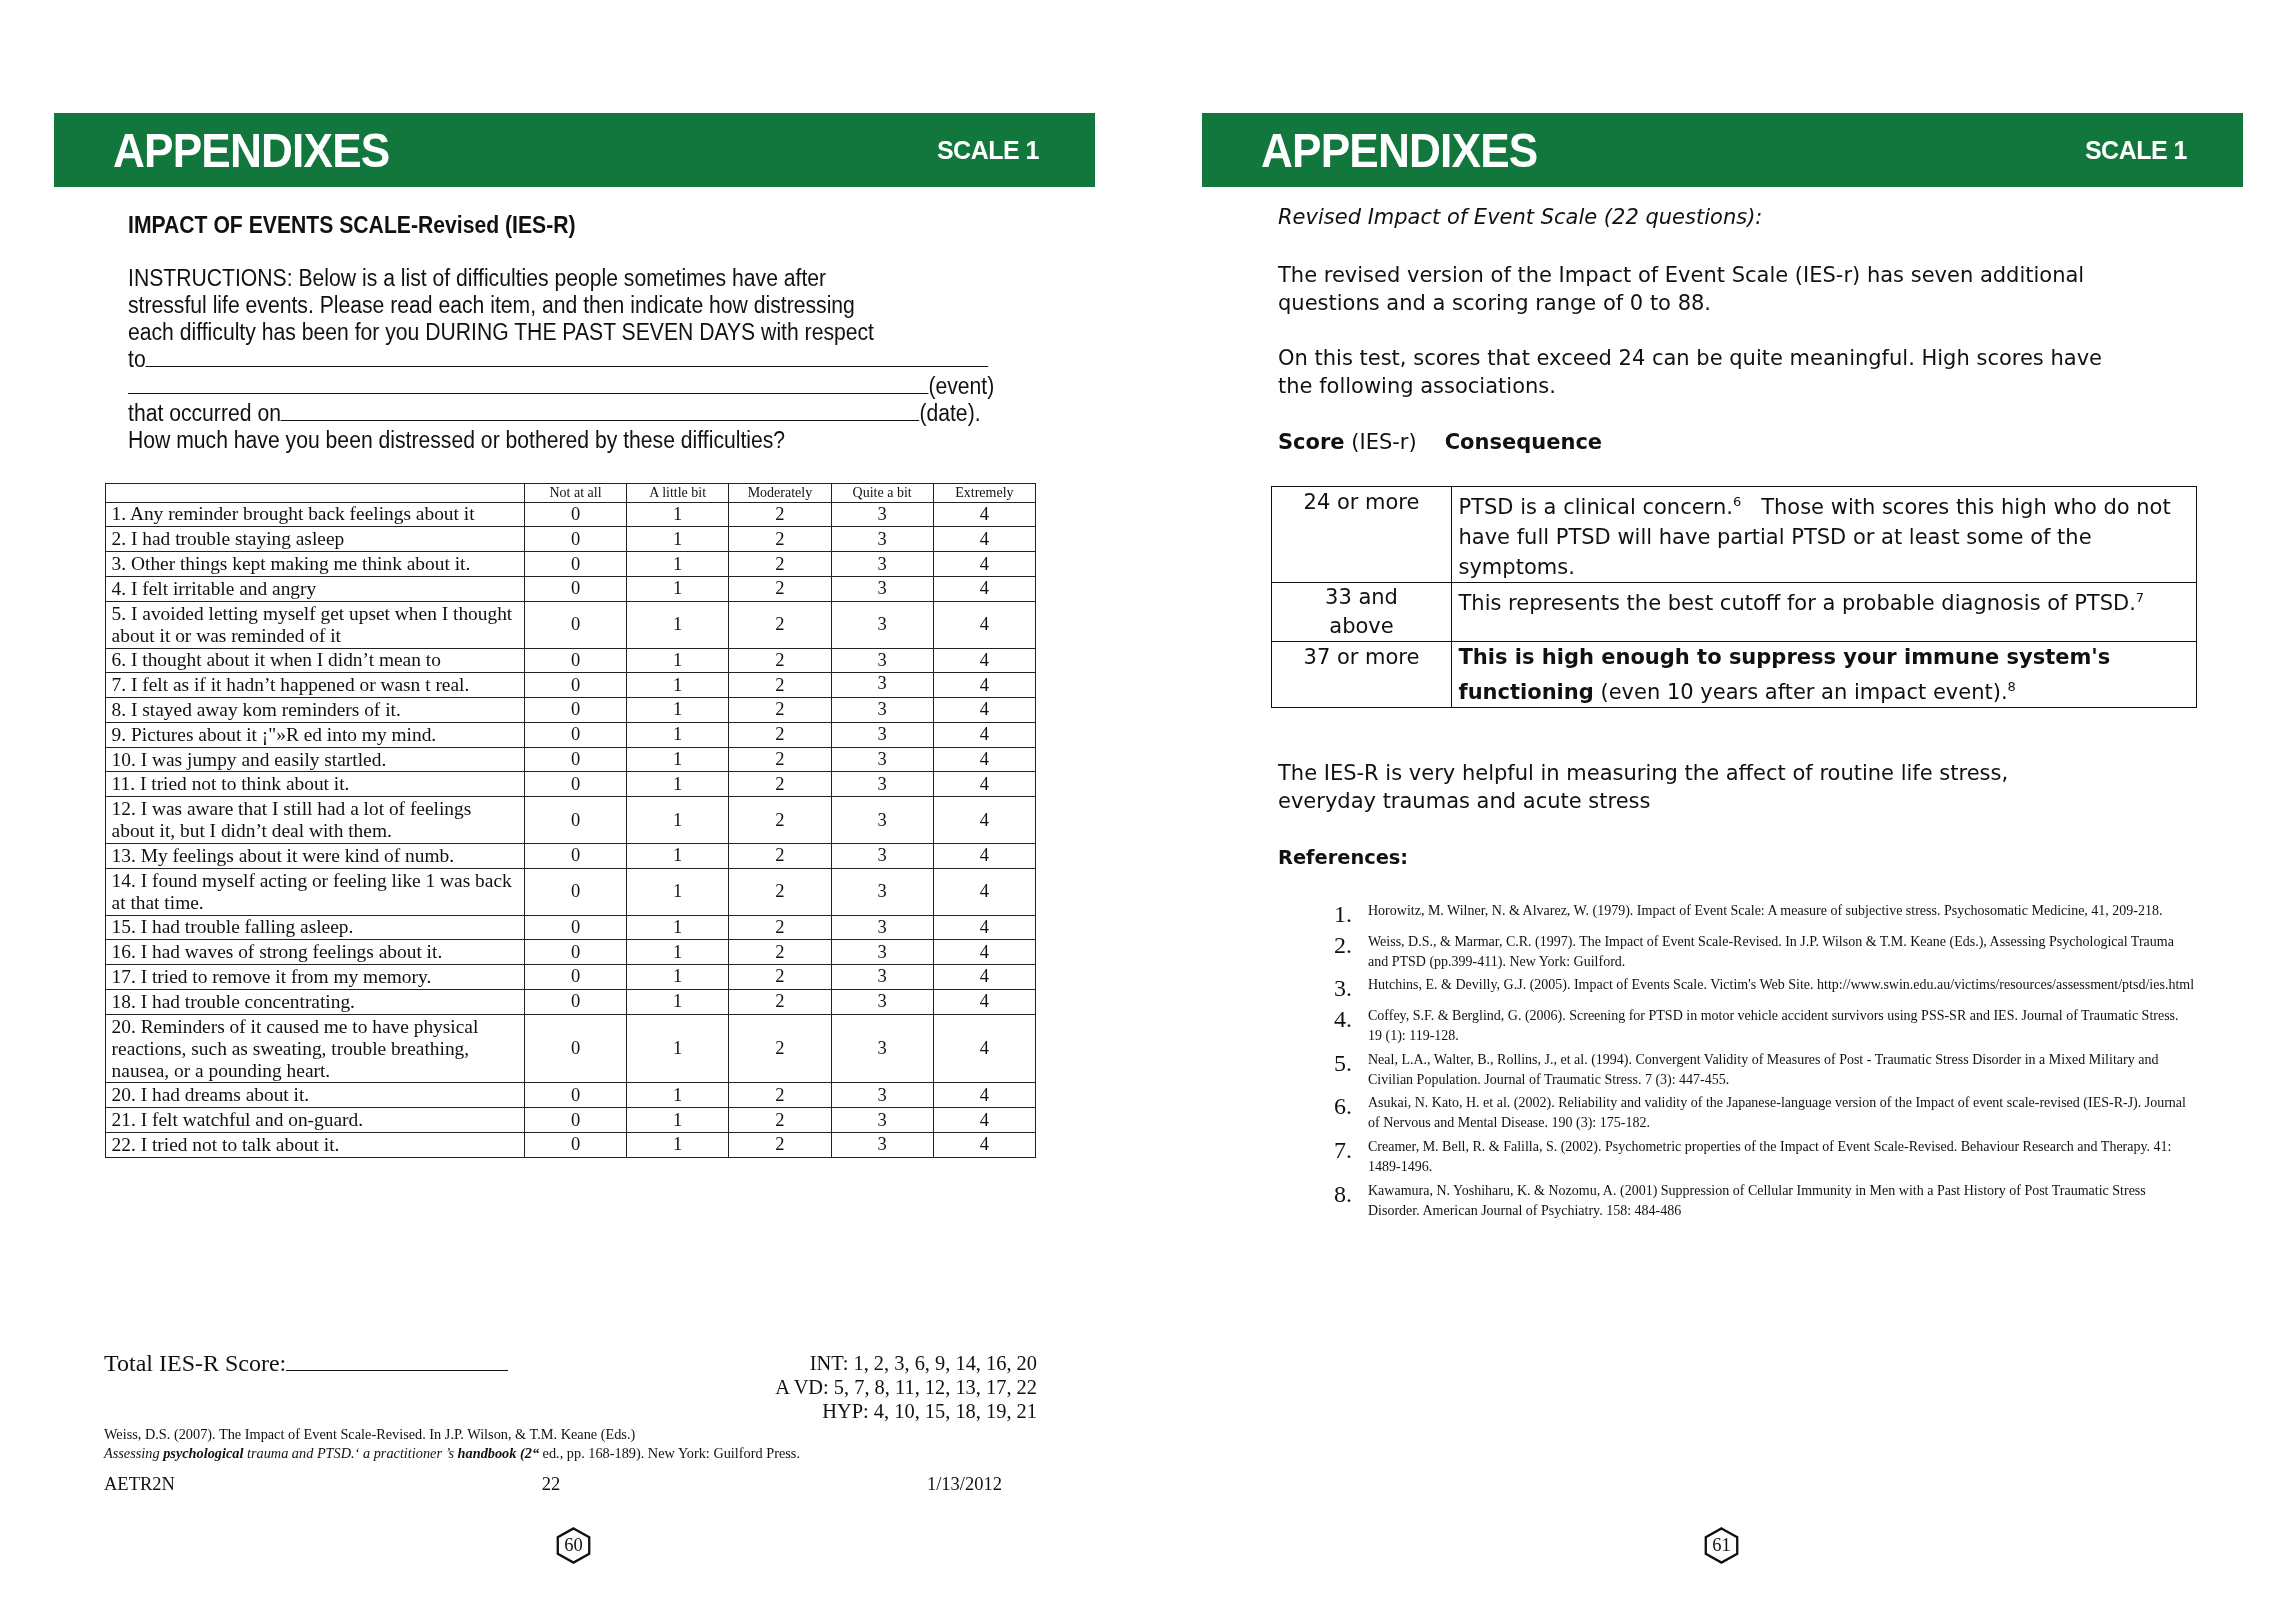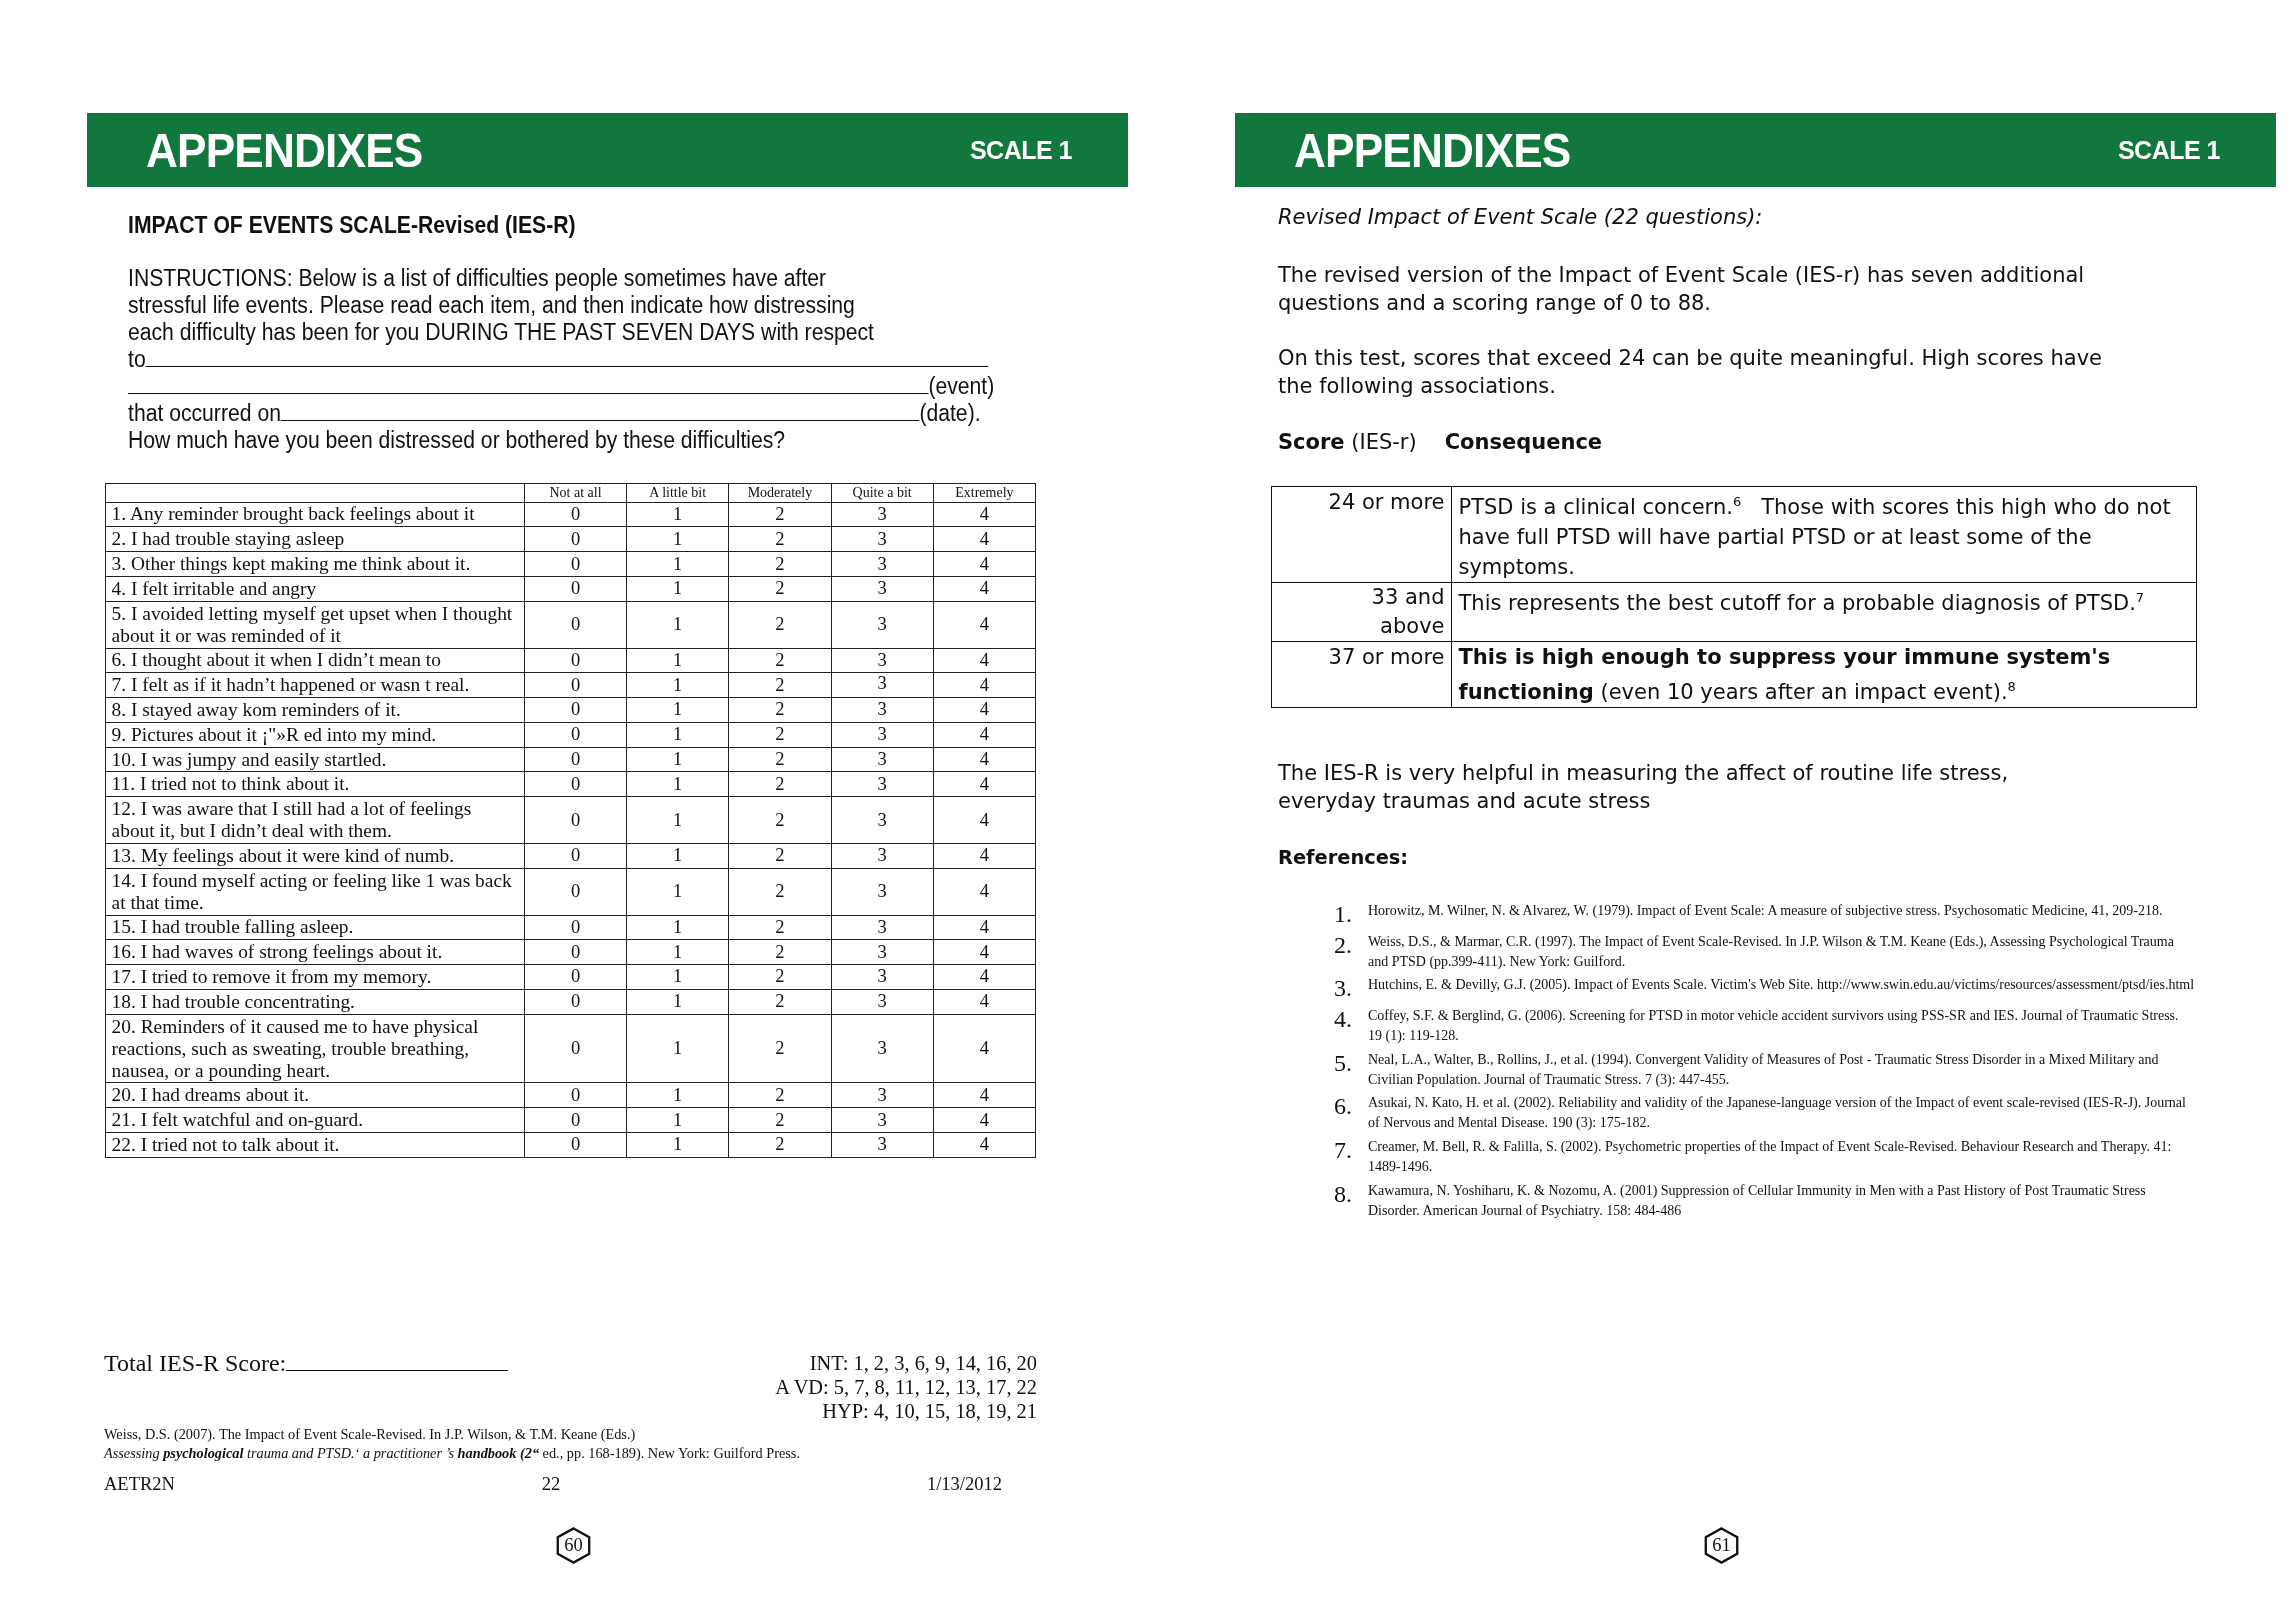--- a/index.html
+++ b/index.html
@@ -1,21 +1,21 @@
 <!DOCTYPE html>
 <html style="font-size:7.4px"><head>
 <meta charset="utf-8">
 <style>
   html, body { margin:0; padding:0; background:#ffffff; }
   body { width:2295px; height:1623px; position:relative; overflow:hidden; color:#111; }
   .page { position:absolute; top:0; height:1623px; }
   .page-left { left:0; width:1148px; }
   .page-right { left:1148px; width:1148px; }
 
-  .banner { position:absolute; top:113px; height:74px; background:#11773c; display:flex; align-items:center; justify-content:space-between; box-sizing:border-box;margin-left:33px; }
+  .banner { position:absolute; top:113px; height:74px; background:#11773c; display:flex; align-items:center; justify-content:space-between; box-sizing:border-box; }
   .page-left .banner { left:54px; width:1041px; padding:0 56px 0 59px; }
   .page-right .banner { left:54px; width:1041px; padding:0 56px 0 59px; }
   .banner-title { font-family:"Liberation Sans", sans-serif; font-weight:700; color:#fff; font-size:48px; letter-spacing:-0.9px; transform:scaleX(0.92); transform-origin:left center; }
   .banner-scale { font-family:"Liberation Sans", sans-serif; font-weight:700; color:#fff; font-size:25px; letter-spacing:-0.5px; }
 
   
   .ies-title { position:absolute; left:128px; top:212px; font-family:"Liberation Sans", sans-serif; font-weight:700; font-size:23px; transform:scaleX(0.92); transform-origin:left; }
   .instructions { position:absolute; left:128px; top:265px; width:879px; font-family:"Liberation Sans", sans-serif; font-size:23px; line-height:27px; transform:scaleX(0.92); transform-origin:left top; }
   .instructions .line { display:block; white-space:nowrap; }
   .blank { display:inline-block; border-bottom:1.9px solid #111; height:18.5px; vertical-align:baseline; }
@@ -44,21 +44,21 @@
 
   
   .r-text { position:absolute; left:130px; font-family:"DejaVu Sans", sans-serif; font-size:21px; line-height:28px; width:925px; }
   .r-heading { top:203px;font-style:italic; }
   .r-para1 { top:261px; }
   .r-para2 { top:344px; }
   .r-scorehead { top:428px; }
   .r-scorehead b { font-weight:700; }
   .score-table { position:absolute; left:123px; top:486px; width:926px; border-collapse:collapse; font-family:"DejaVu Sans", sans-serif; font-size:21px; line-height:30px; }
   .score-table td { border:1.9px solid #111; vertical-align:top; padding:0 6.5px; }
-  .score-table td.score { width:166px; text-align:right; }
+  .score-table td.score { width:166px; text-align:center; }
   .score-table sup { font-size:13px; }
   .r-para3 { top:759px; }
   .r-refs-title { top:844px; font-weight:700; font-size:19.4px; }
   .refs { position:absolute; left:1334px; top:901px; width:861px; font-family:"Liberation Serif", serif; }
   .ref { display:flex; margin-bottom:3.7px; }
   .ref-num { width:34px; font-size:24px; line-height:27px; flex:none; }
   .ref-text { font-size:14px; line-height:20px; }
 </style>
 </head>
 <body>

